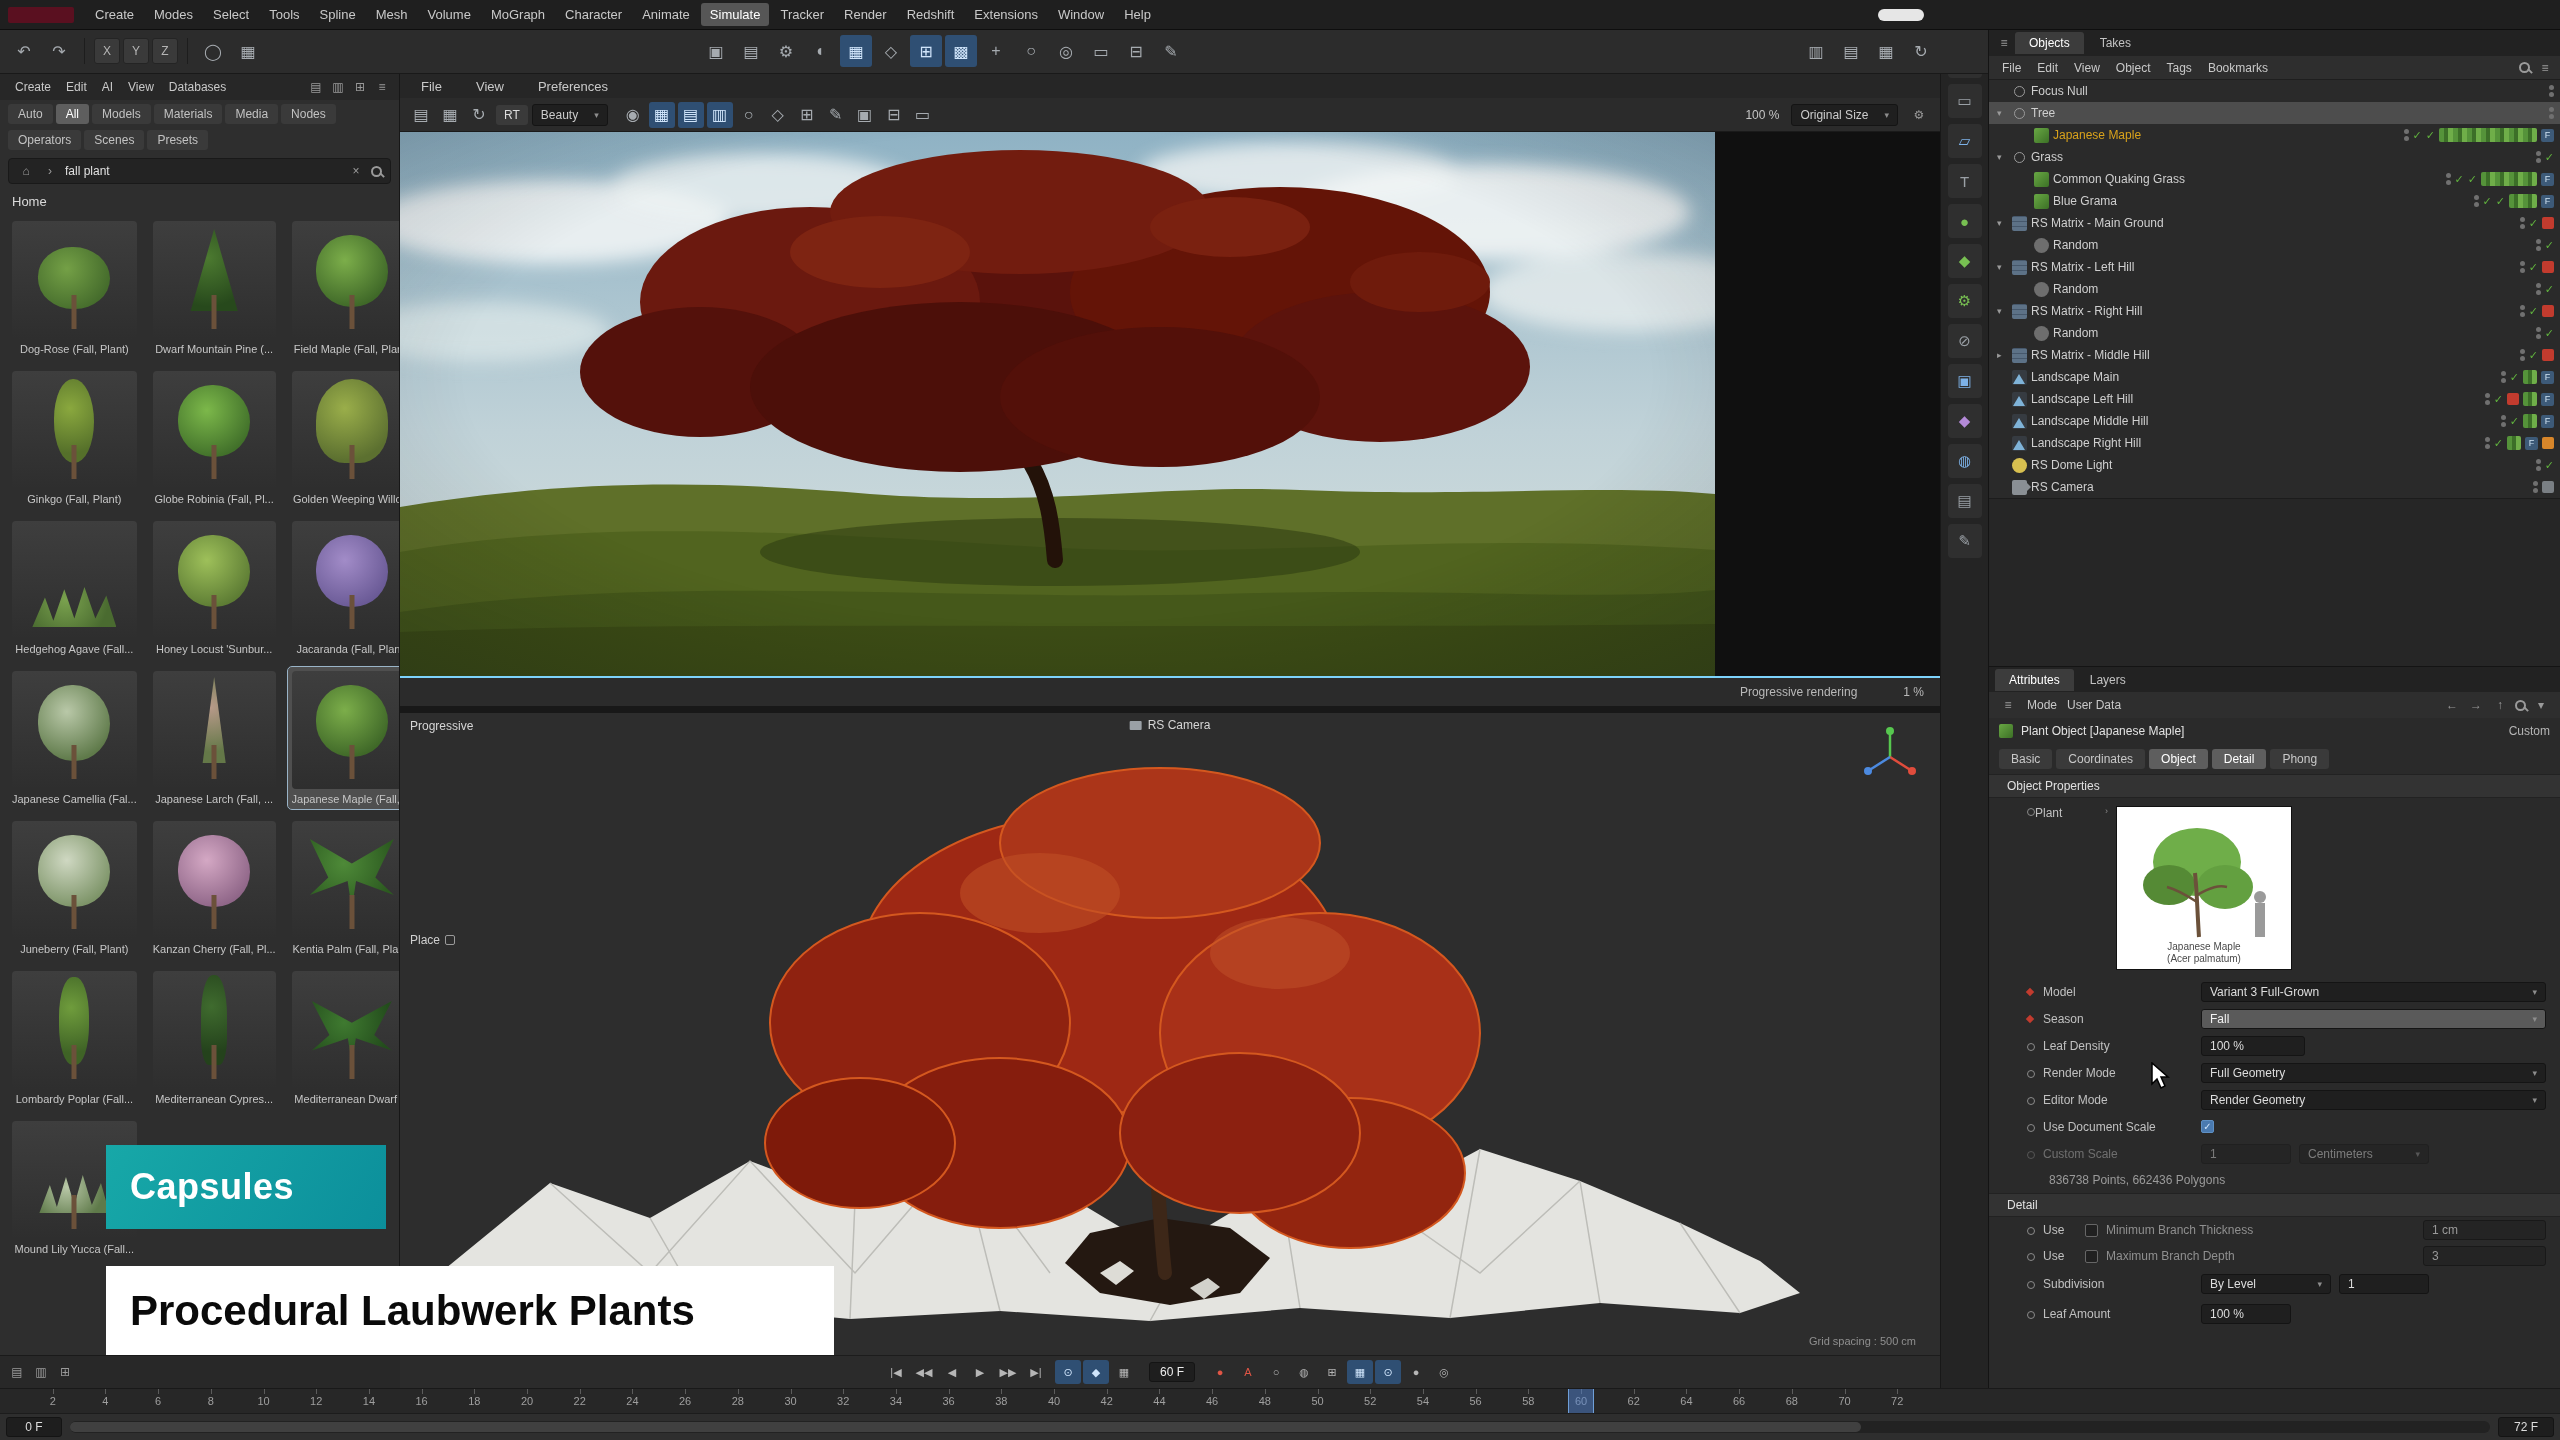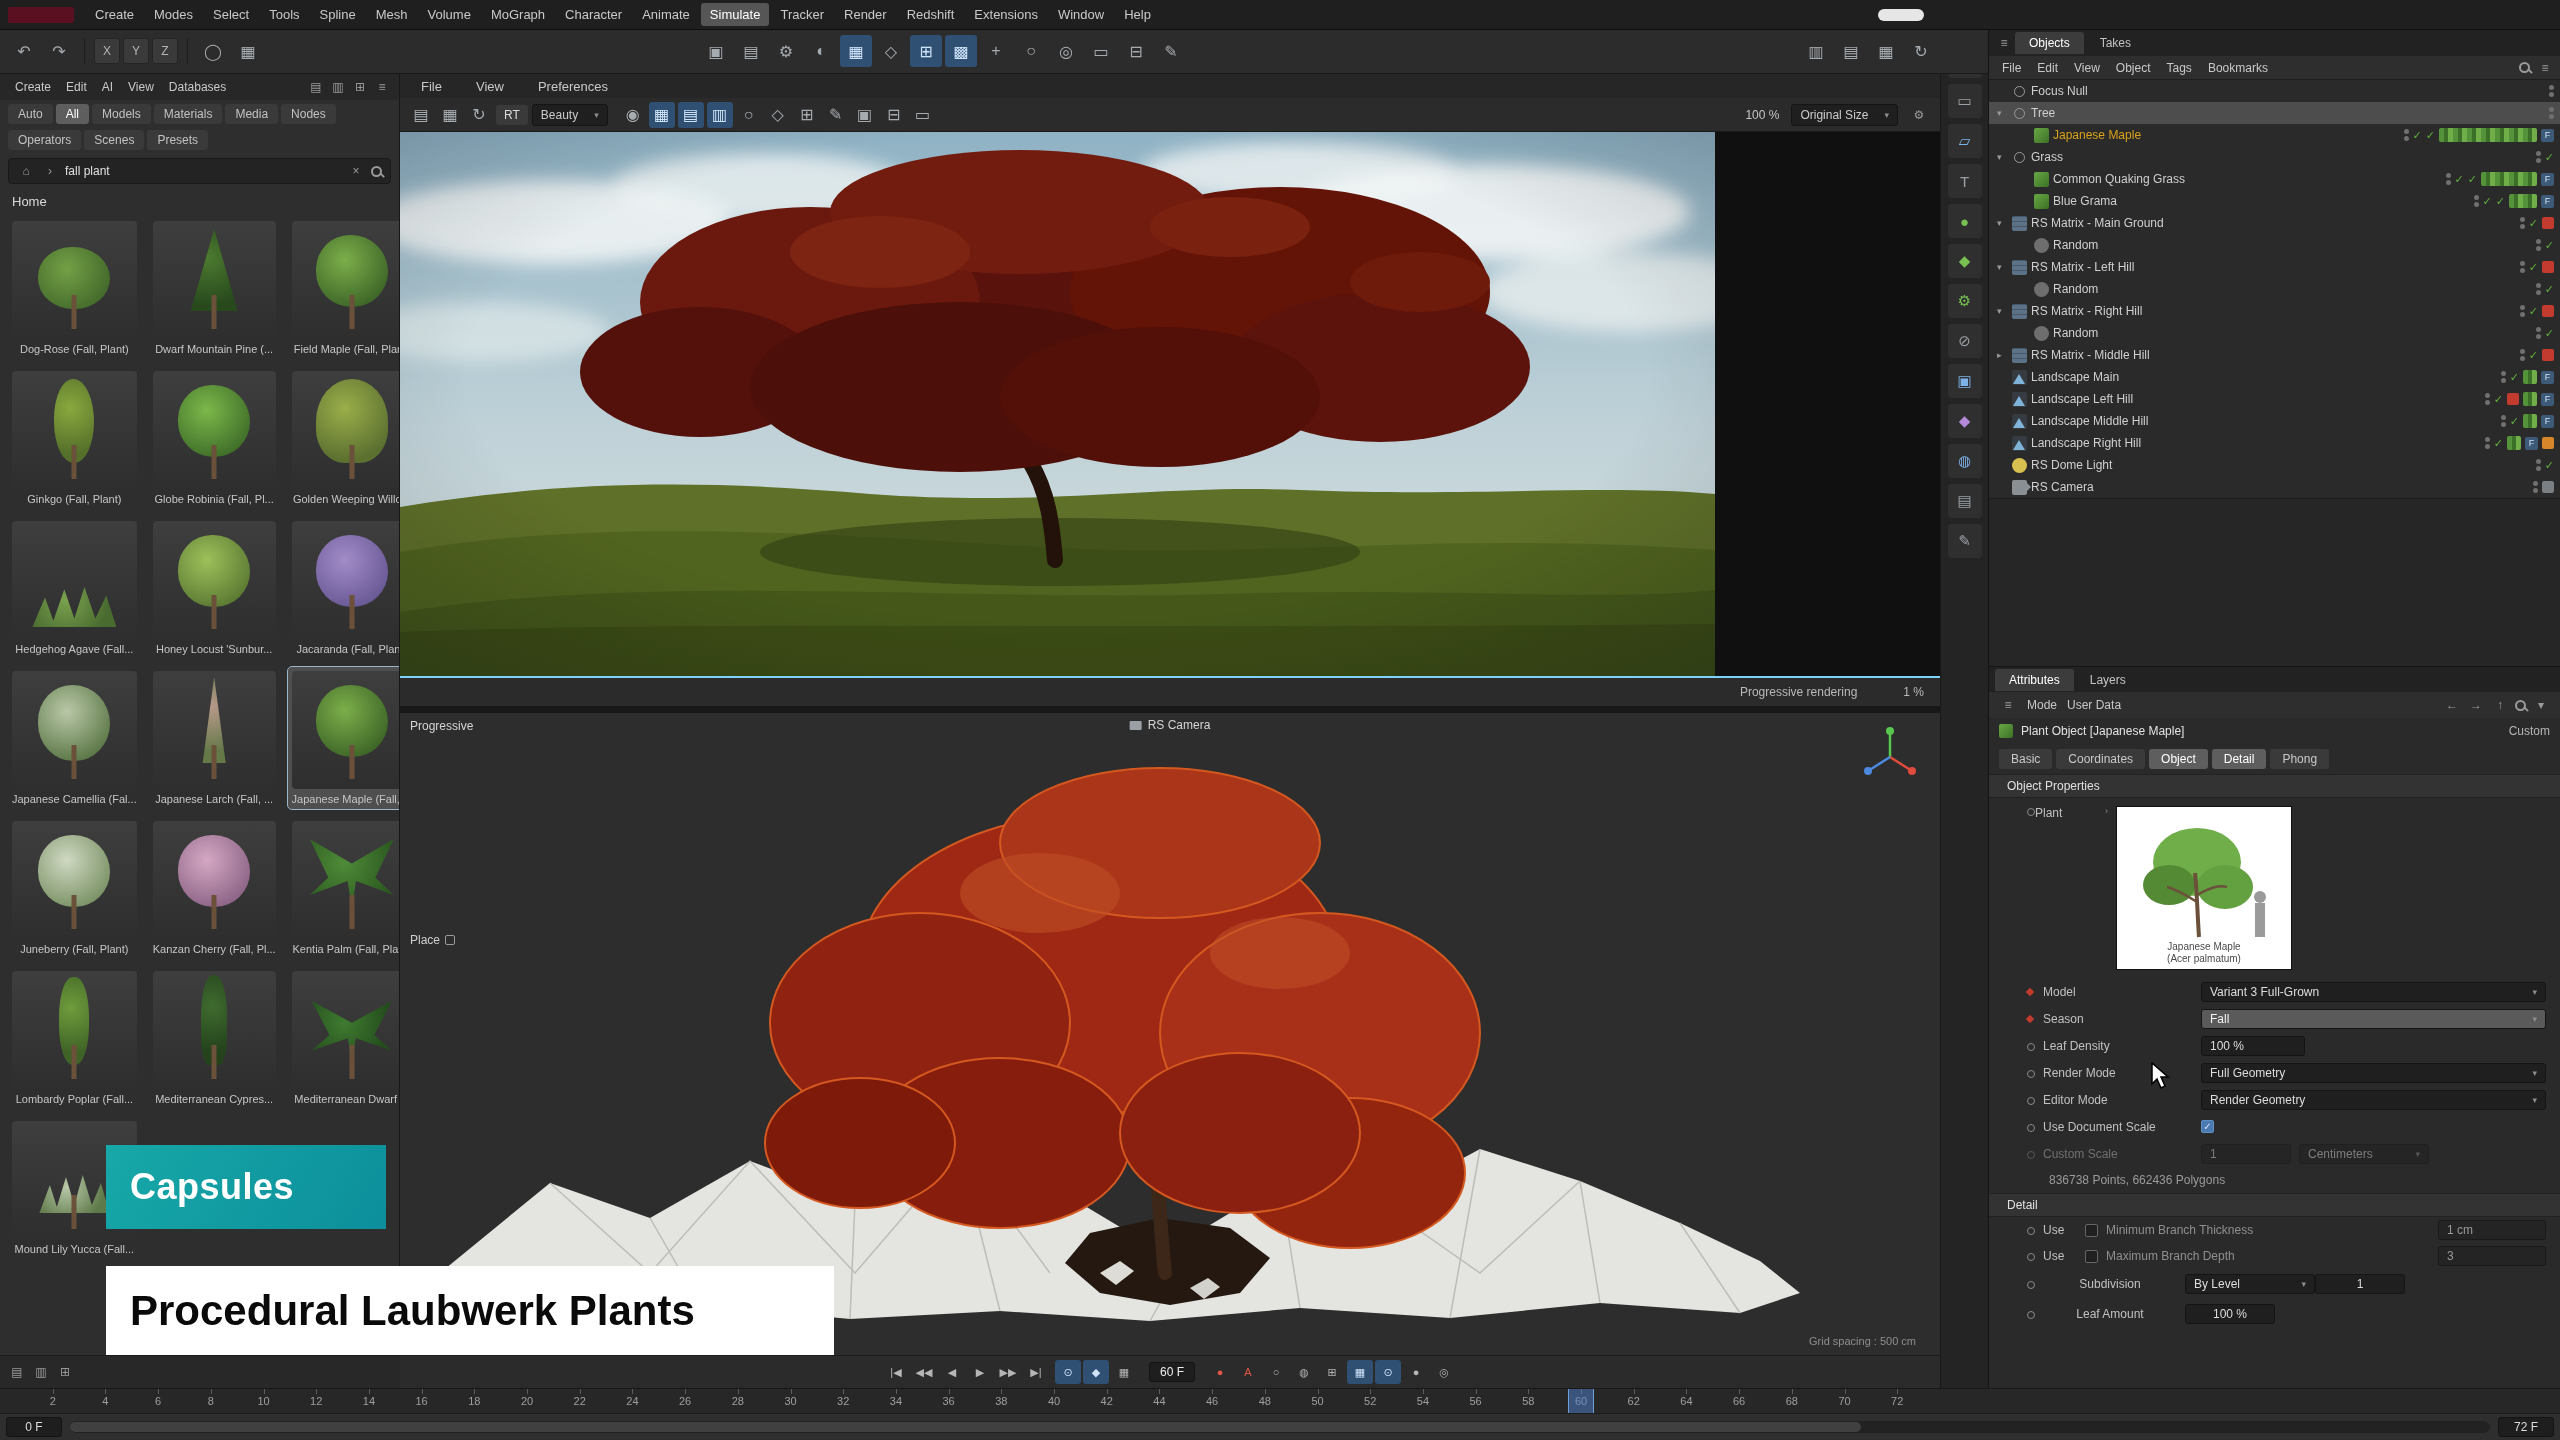--- a/index.html
+++ b/index.html
@@ -144,22 +144,22 @@
 .af-value.lite{background:#5a5a5a;color:#f2f2f2;}
 .af-value.num{flex:0 0 auto;min-width:104px;}
 .caret{color:#8d8d8d;font-size:9px;}
 .cb{width:13px;height:13px;border:1px solid #666;background:#202020;border-radius:2px;display:flex;align-items:center;justify-content:center;font-size:10px;color:#cfe4fa;flex:none;}
 .cb.on{background:#4a7ab0;border-color:#5f90c4;}
 .dim{opacity:.45;}
 .at-stats{height:26px;display:flex;align-items:center;padding:0 60px;font-size:12px;color:#9a9a9a;flex:none;}
 .dt-row{height:26px;display:flex;align-items:center;gap:8px;padding:0 14px 0 36px;font-size:12px;flex:none;justify-content:center;}
 .dt-use{width:34px;color:#c0c0c0;}
 .dt-label{flex:1;color:#8f8f8f;}
-.dt-val{width:108px;background:#242424;border:1px solid #191919;border-radius:3px;padding:2px 8px;color:#9a9a9a;}
-.sub-row{height:30px;display:flex;align-items:center;padding:0 14px 0 36px;font-size:12px;flex:none;text-align:center;}
+.dt-val{width:123px;background:#242424;border:1px solid #191919;border-radius:3px;padding:2px 8px;color:#9a9a9a;}
+.sub-row{height:30px;display:flex;align-items:center;gap:8px;padding:0 14px 0 36px;font-size:12px;flex:none;}
 .sub-drop{width:130px;display:flex;justify-content:space-between;align-items:center;background:#1f1f1f;border:1px solid #141414;border-radius:3px;padding:2px 8px;color:#ddd;}
 .sub-num{width:90px;background:#1f1f1f;border:1px solid #141414;border-radius:3px;padding:2px 8px;color:#ddd;}
 
 #playback-bar{position:absolute;left:400px;top:1355px;width:1540px;height:33px;background:#2b2b2b;border-top:1px solid #1c1c1c;display:flex;align-items:center;justify-content:center;gap:6px;z-index:4;}
 .pb-list{display:flex;gap:2px;}
 .pbtn{min-width:26px;height:24px;display:flex;align-items:center;justify-content:center;color:#b6b6b6;font-size:11px;border-radius:3px;padding:0 3px;}
 .pbtn[data-cls="blue"]{background:#2f4f73;color:#cfe4fa;}
 .pbtn[data-cls="red"]{color:#e05545;}
 .frame-input{background:#1e1e1e;border:1px solid #141414;border-radius:3px;padding:2px 10px;font-size:12px;color:#eee;margin:0 6px;}
 #ruler{position:absolute;left:0;top:1388px;width:2560px;height:25px;background:#272727;border-top:1px solid #191919;z-index:4;}

